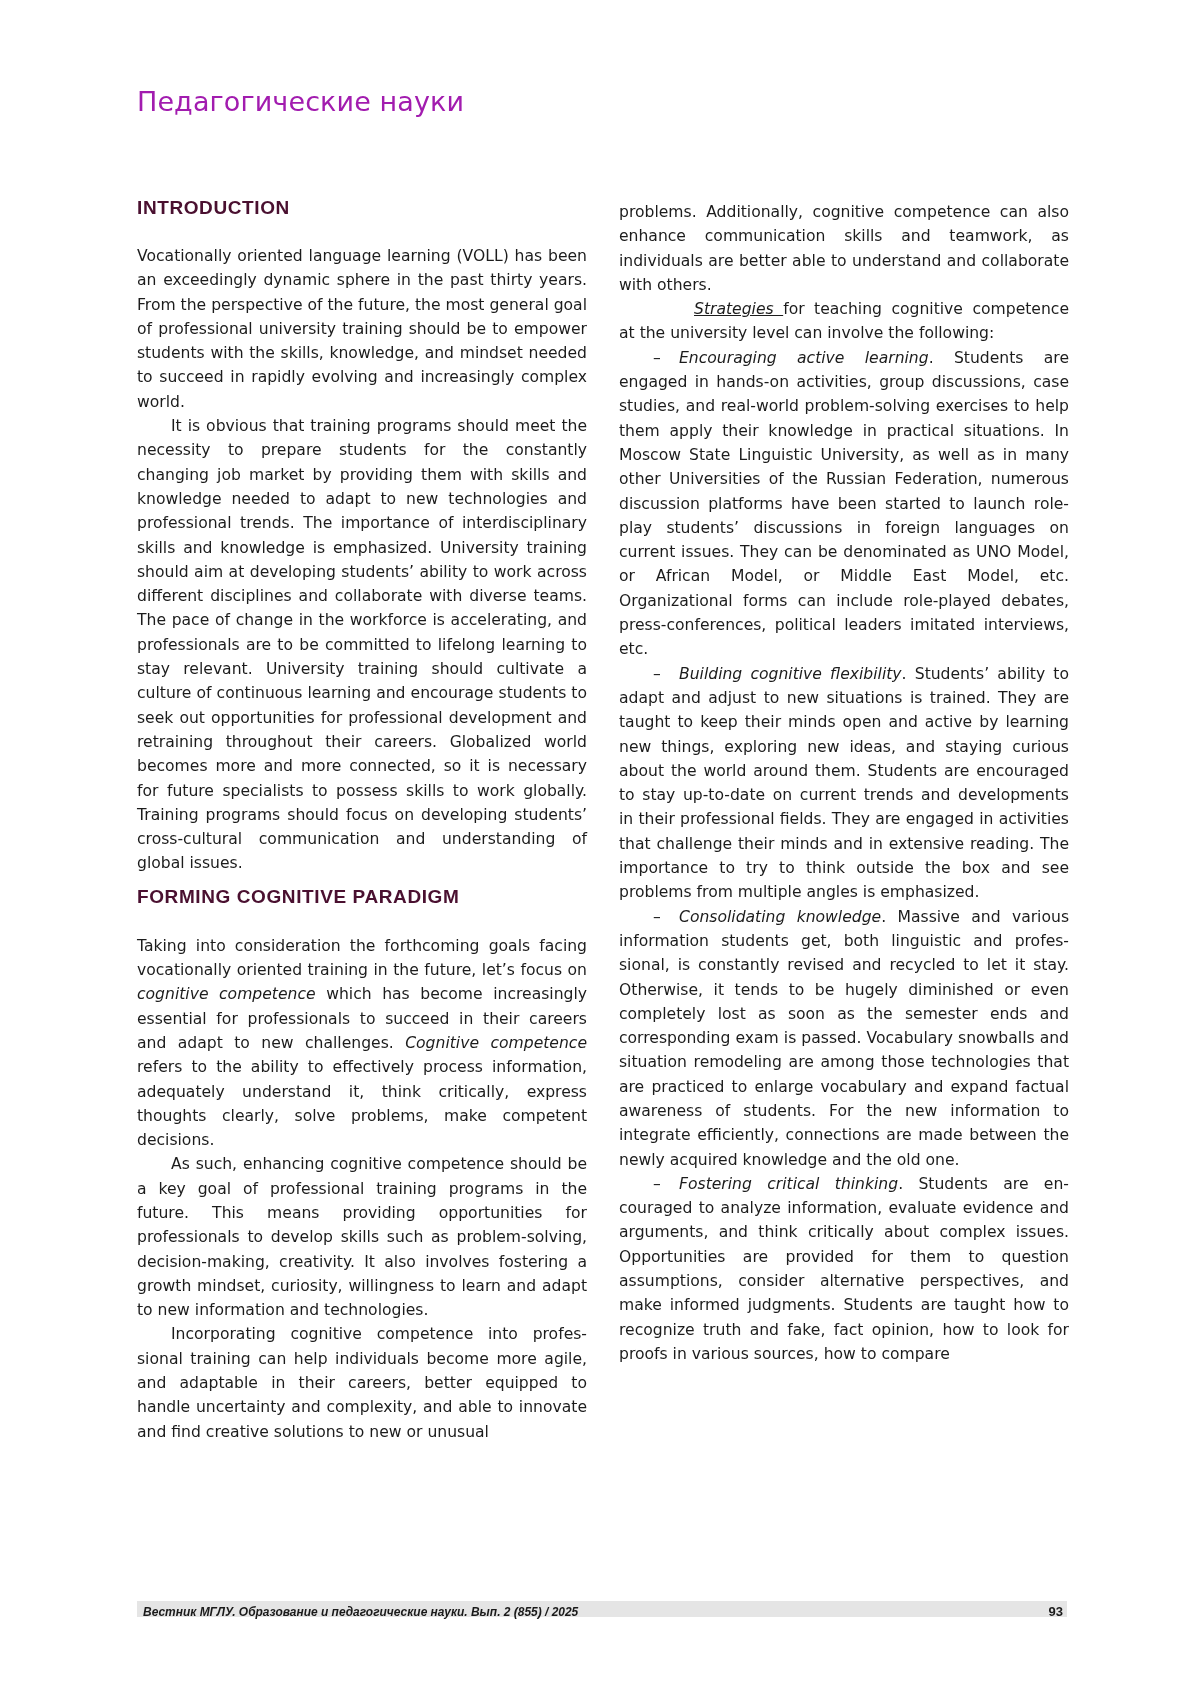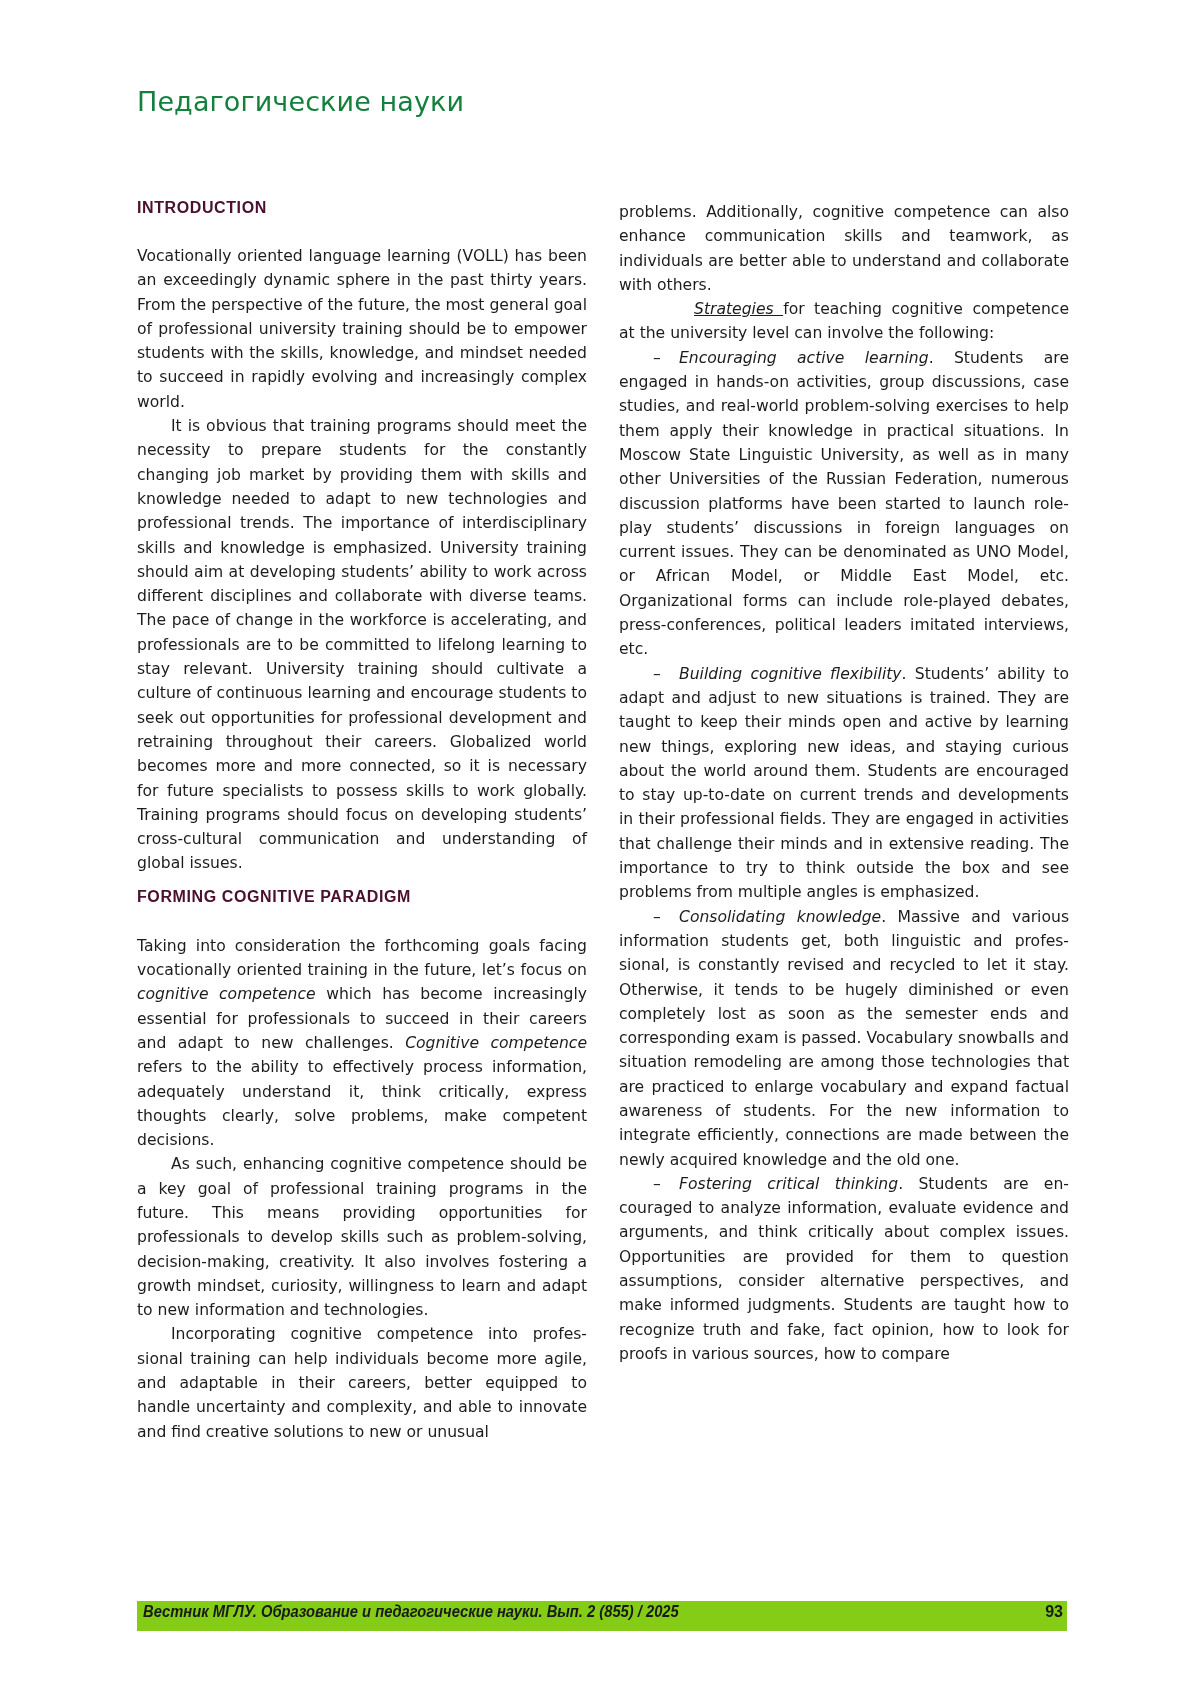--- a/index.html
+++ b/index.html
@@ -1,45 +1,45 @@
 <!DOCTYPE html>
 <html><head>
   <meta charset="utf-8">
   <style>
     html, body { margin: 0; padding: 0; background: #ffffff; }
     body { width: 1200px; height: 1697px; position: relative; overflow: hidden; }
     .page { position: absolute; left: 0; top: 0; width: 1200px; height: 1697px; background: #fff; }
     .section-title {
       position: absolute; left: 137px; top: 86px;
       font-family: "DejaVu Sans", sans-serif; font-size: 27px; font-weight: 400;
-      color: #15803d; letter-spacing: 0.1px;
+      color: #a21caf; letter-spacing: 0.1px;
     }
     .col {
       position: absolute; top: 196px; width: 450px;
       font-family: "DejaVu Sans", sans-serif; font-size: 15.6px; line-height: 24.3px;
       color: #1c1c1c; text-align: justify; hyphens: manual;
     }
     .col.left { left: 137px; }
     .col.right { left: 619px; top: 200px; }
     .col p { margin: 0; }
     .col p.indent { text-indent: 34px; }
     .heading {
-      font-family: "Liberation Sans", sans-serif; font-weight: 700; font-size: 16px;
+      font-family: "Liberation Sans", sans-serif; font-weight: 700; font-size: 19px;
       color: #4a1030; letter-spacing: 0.6px; margin: 0; line-height: 24px; text-align: left;
     }
     .heading.h1 { margin-bottom: 24px; }
     .heading.h2 { margin-top: 9px; margin-bottom: 25px; }
     .bullet-dash { display: inline-block; width: 26px; text-indent: 0; }
     em { font-style: italic; }
     .u { text-decoration: underline; font-style: italic; margin-left: 41px; }
     .footer {
-      position: absolute; left: 137px; top: 1601px; width: 930px; height: 30px;
-      background: #84cc16;
+      position: absolute; left: 137px; top: 1601px; width: 930px; height: 16px;
+      background: #e5e5e5;
       font-family: "Liberation Sans", sans-serif; font-style: italic; font-weight: 700;
-      font-size: 16px; color: #1a1a1a; line-height: 22px;
+      font-size: 13px; color: #1a1a1a; line-height: 22px;
     }
     .footer .journal { position: absolute; left: 6px; top: 0; transform: scaleX(0.92); transform-origin: left center; }
     .footer .pageno { position: absolute; right: 4px; top: 0; font-style: normal; }
   </style>
 </head>
 <body>
 
 <div class="page">
 
   <div class="section-title">Педагогические науки</div>

